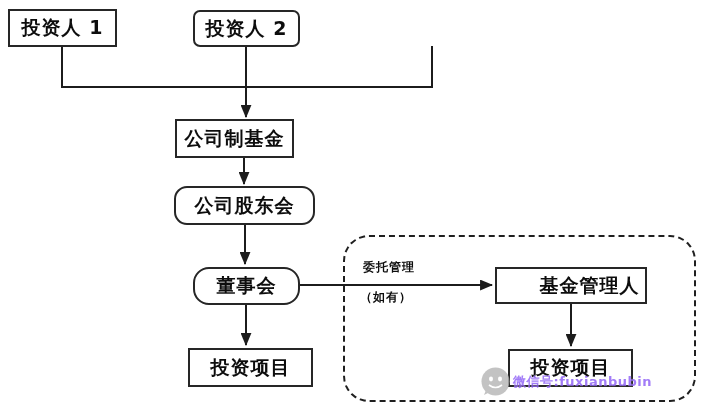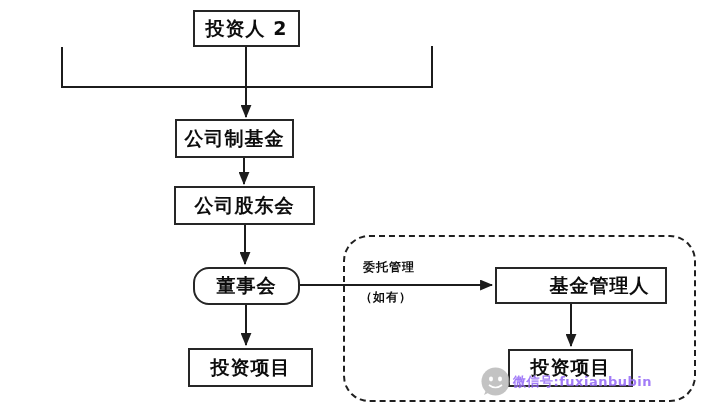--- a/index.html
+++ b/index.html
@@ -59,33 +59,34 @@
       <path d="M246 305 V345" marker-end="url(#arrow)"></path>
 
       <path d="M300 285 H492" marker-end="url(#arrow)"></path>
 
       <path d="M571 304 V346" marker-end="url(#arrow)"></path>
     </g>
   </svg>
 
   <div id="dashed-group"></div>
 
+  <div class="node" style="left:8px;top:9px;width:109px;height:38px;">投资人 1</div>
 
-  <div class="node" style="left:193px;top:10px;width:107px;height:37px;">投资人 2</div>
+  <div class="node" style="left:193px;top:10px;width:107px;height:37px;border-radius:7px;">投资人 2</div>
 
 
   <div class="node" style="left:175px;top:119px;width:119px;height:39px;">公司制基金</div>
 
-  <div class="node" style="left:174px;top:186px;width:141px;height:39px;">公司股东会</div>
+  <div class="node" style="left:174px;top:186px;width:141px;height:39px;border-radius:13px;">公司股东会</div>
 
   <div class="node" style="left:193px;top:267px;width:107px;height:38px;border-radius:16px;">董事会</div>
 
   <div class="node" style="left:188px;top:348px;width:125px;height:39px;">投资项目</div>
 
-  <div class="node" style="left:495px;top:267px;width:172px;height:37px;padding-left:37px;">基金管理人</div>
+  <div class="node" style="left:495px;top:267px;width:152px;height:37px;padding-left:37px;">基金管理人</div>
 
   <div class="node" style="left:508px;top:349px;width:125px;height:38px;">投资项目</div>
 
   <div class="edge-label" style="left:363px;top:259px;width:100px;">委托管理</div>
 
   <div class="edge-label" style="left:360px;top:289px;width:104px;">（如有）</div>
 
   <div id="watermark">
     <svg width="31" height="31" viewBox="0 0 31 31" aria-hidden="true">
       <circle cx="15.5" cy="15.5" r="14" fill="#b5b5b5"></circle>

